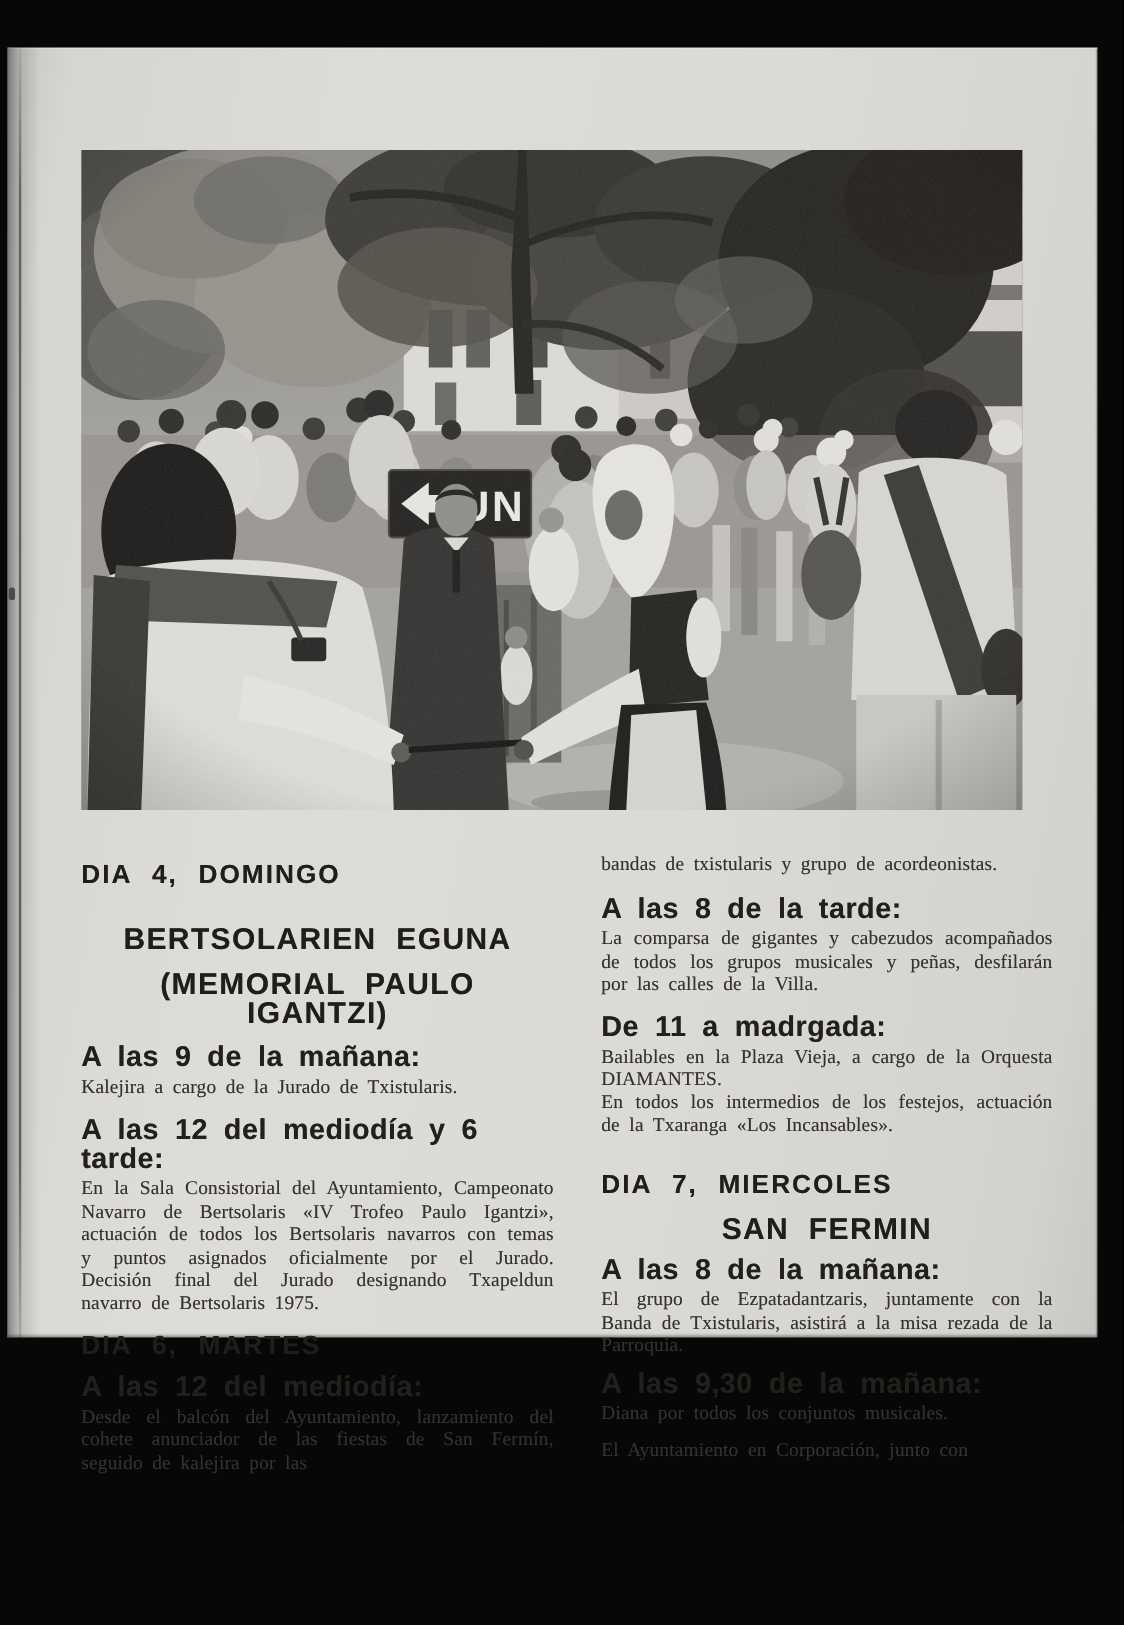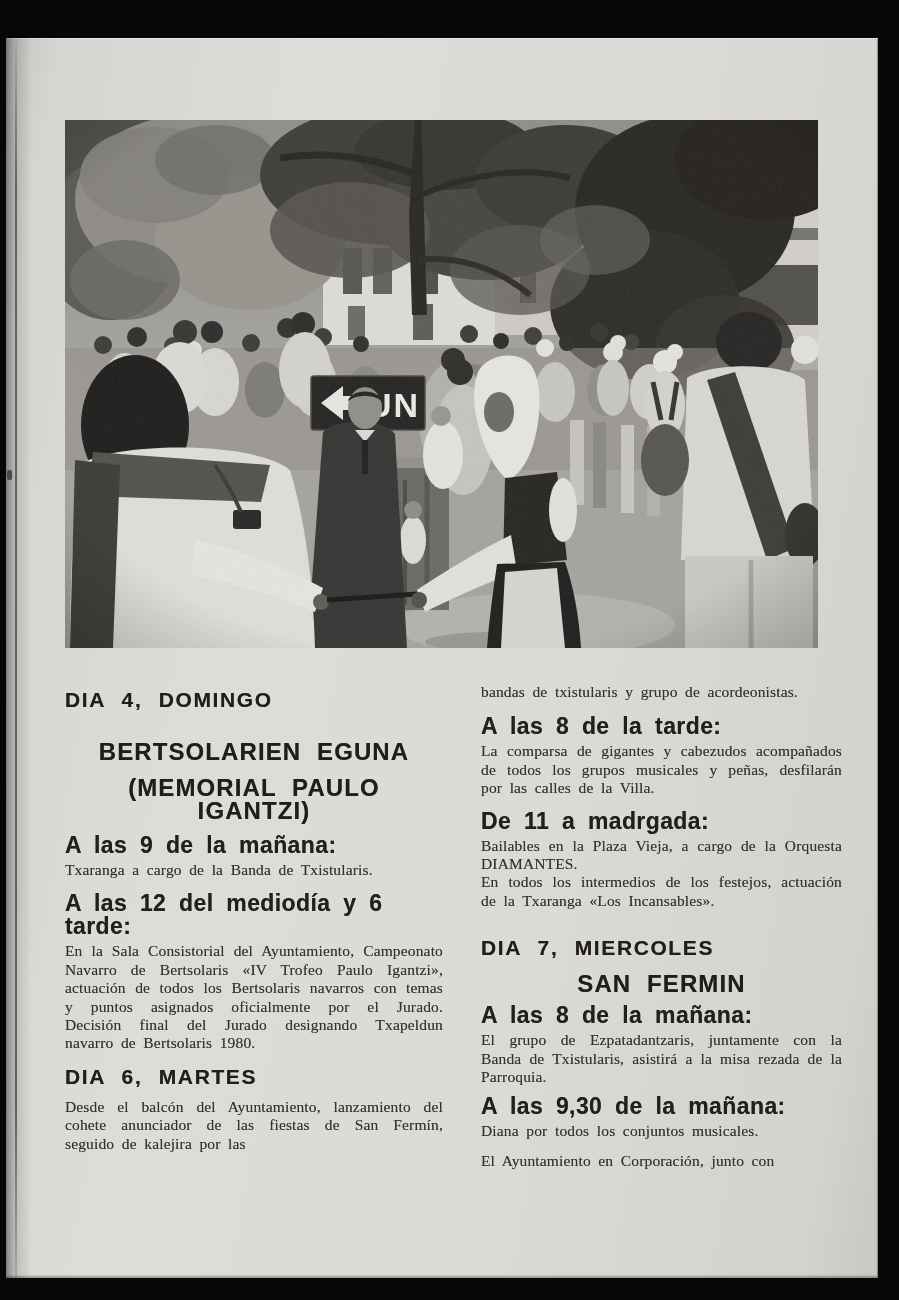--- a/index.html
+++ b/index.html
@@ -2,21 +2,21 @@
 <html><head>
 <meta charset="utf-8">
 <style>
   html, body { margin:0; padding:0; background:#000; }
   .stage{
     position:relative; width:899px; height:1300px; overflow:hidden;
     background:#070707;
     font-family:"Liberation Sans", sans-serif;
   }
   .page{
-    position:absolute; left:6px; top:38px; width:872px; height:1240px;
+    position:absolute; left:6px; top:38px; width:872px; height:1032px;
     background:linear-gradient(100deg,#c7c5c1 0%, #d7d5d1 5%, #dedcd8 28%, #dcdad6 62%, #d4d2ce 93%, #c9c7c3 100%);
     box-shadow: inset 0 1px 0 rgba(255,255,255,.45), inset 0 -2px 2px rgba(0,0,0,.28), inset -1px 0 1px rgba(0,0,0,.25);
   }
   .gutter{
     position:absolute; left:0; top:0; width:26px; height:100%;
     background:linear-gradient(90deg, rgba(10,10,10,.40) 0%, rgba(10,10,10,.14) 35%, rgba(10,10,10,0) 100%);
     pointer-events:none;
   }
   .crease{
     position:absolute; left:9px; top:0; width:2px; height:100%;
@@ -269,24 +269,25 @@
         <rect width="753" height="528" fill="url(#vig)"></rect>
         <rect width="753" height="528" filter="url(#grain)" opacity=".5"></rect>
       </svg>
     </figure>
 
     <section class="col col-left">
       <h2 class="day mb28">DIA 4, DOMINGO</h2>
       <h3 class="ctitle mb13">BERTSOLARIEN EGUNA</h3>
       <h3 class="ctitle mb12">(MEMORIAL PAULO IGANTZI)</h3>
       <h4 class="time mb4">A las 9 de la mañana:</h4>
-      <p class="btxt mb13">Txaranga a cargo de la Banda de Txistularis.</p>
+      <p class="btxt mb13">Kalejira a cargo de la Jurado de Txistularis.</p>
       <h4 class="time mb4">A las 12 del mediodía y 6 tarde:</h4>
-      <p class="btxt mb12">En la Sala Consistorial del Ayuntamiento, Campeonato Navarro de Bertsolaris «IV Trofeo Paulo Igantzi», actuación de todos los Bertsolaris navarros con temas y puntos asignados oficialmente por el Jurado. Decisión final del Jurado designando Txapeldun navarro de Bertsolaris 1980.</p>
+      <p class="btxt mb12">En la Sala Consistorial del Ayuntamiento, Campeonato Navarro de Bertsolaris «IV Trofeo Paulo Igantzi», actuación de todos los Bertsolaris navarros con temas y puntos asignados oficialmente por el Jurado. Decisión final del Jurado designando Txapeldun navarro de Bertsolaris 1975.</p>
       <h2 class="day mb9">DIA 6, MARTES</h2>
+      <h4 class="time mb4">A las 12 del mediodía:</h4>
       <p class="btxt">Desde el balcón del Ayuntamiento, lanzamiento del cohete anunciador de las fiestas de San Fermín, seguido de kalejira por las</p>
     </section>
 
     <section class="col col-right">
       <p class="btxt mb14">bandas de txistularis y grupo de acordeonistas.</p>
       <h4 class="time mb4">A las 8 de la tarde:</h4>
       <p class="btxt mb12">La comparsa de gigantes y cabezudos acompañados de todos los grupos musicales y peñas, desfilarán por las calles de la Villa.</p>
       <h4 class="time mb4">De 11 a madrgada:</h4>
       <p class="btxt mb26">
         <span>Bailables en la Plaza Vieja, a cargo de la Orquesta DIAMANTES.</span>

